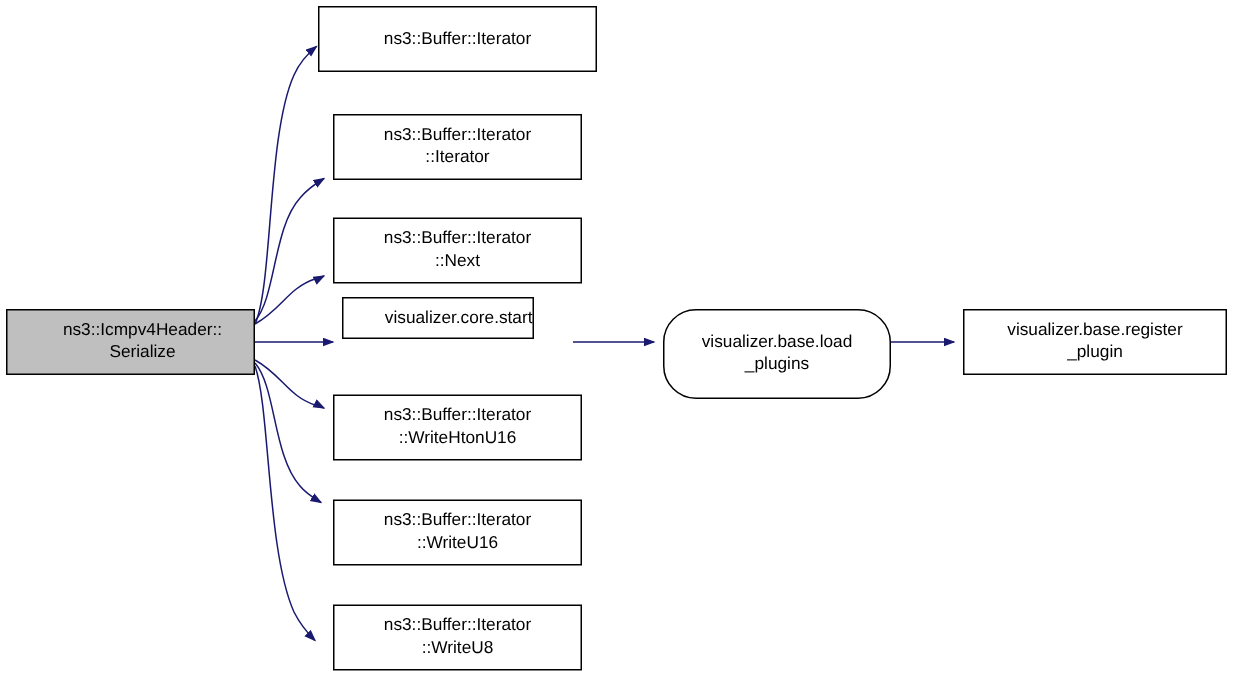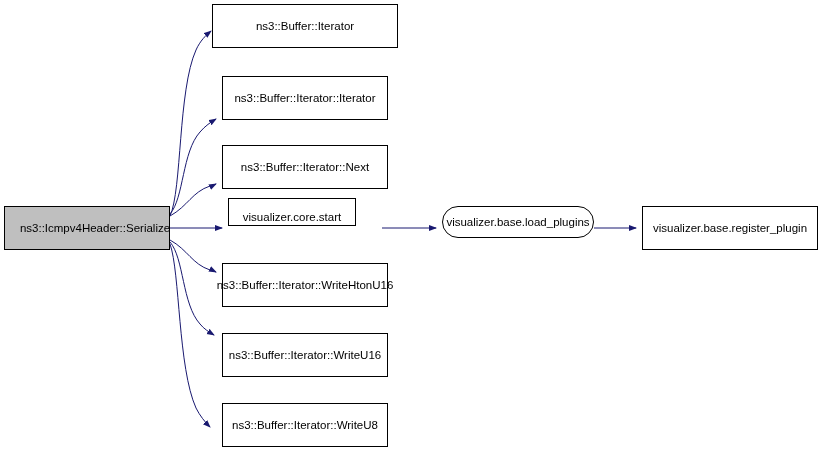--- a/index.html
+++ b/index.html
@@ -14,21 +14,21 @@
     background: #ffffff;
     font-family: "Liberation Sans", sans-serif;
     overflow: hidden;
   }
   .node {
     position: absolute;
     box-sizing: border-box;
     border: 1px solid #000000;
     background: #ffffff;
     display: flex;
-    flex-direction: row;
+    flex-direction: column;
     align-items: center;
     justify-content: center;
     text-align: center;
     font-size: 11.5px;
     color: #000000;
     line-height: 15px;
     white-space: pre;
   }
   .node.highlight {
     background: #bfbfbf;
@@ -70,16 +70,16 @@
   </svg>
   <div id="node-layer">
       <div class="node highlight" style="left: 4px; top: 206px; width: 166px; height: 44px;"><span class="line">ns3::Icmpv4Header::</span><span class="line">Serialize</span></div>
       <div class="node" style="left: 212px; top: 4px; width: 186px; height: 44px;"><span class="line">ns3::Buffer::Iterator</span></div>
       <div class="node" style="left: 222px; top: 76px; width: 166px; height: 44px;"><span class="line">ns3::Buffer::Iterator</span><span class="line">::Iterator</span></div>
       <div class="node" style="left: 222px; top: 145px; width: 166px; height: 44px;"><span class="line">ns3::Buffer::Iterator</span><span class="line">::Next</span></div>
       <div class="node" style="left: 228px; top: 198px; width: 128px; height: 28px; align-items: flex-end;"><span class="line">visualizer.core.start</span></div>
       <div class="node" style="left: 222px; top: 263px; width: 166px; height: 44px;"><span class="line">ns3::Buffer::Iterator</span><span class="line">::WriteHtonU16</span></div>
       <div class="node" style="left: 222px; top: 333px; width: 166px; height: 44px;"><span class="line">ns3::Buffer::Iterator</span><span class="line">::WriteU16</span></div>
       <div class="node" style="left: 222px; top: 403px; width: 166px; height: 44px;"><span class="line">ns3::Buffer::Iterator</span><span class="line">::WriteU8</span></div>
-      <div class="node" style="left: 442px; top: 206px; width: 152px; height: 32px; border-radius: 22px;"><span class="line">visualizer.base.load</span><span class="line">_plugins</span></div>
+      <div class="node" style="left: 442px; top: 206px; width: 152px; height: 60px; border-radius: 22px;"><span class="line">visualizer.base.load</span><span class="line">_plugins</span></div>
       <div class="node" style="left: 642px; top: 206px; width: 176px; height: 44px;"><span class="line">visualizer.base.register</span><span class="line">_plugin</span></div>
     </div>
 </div>
 
 </body></html>

